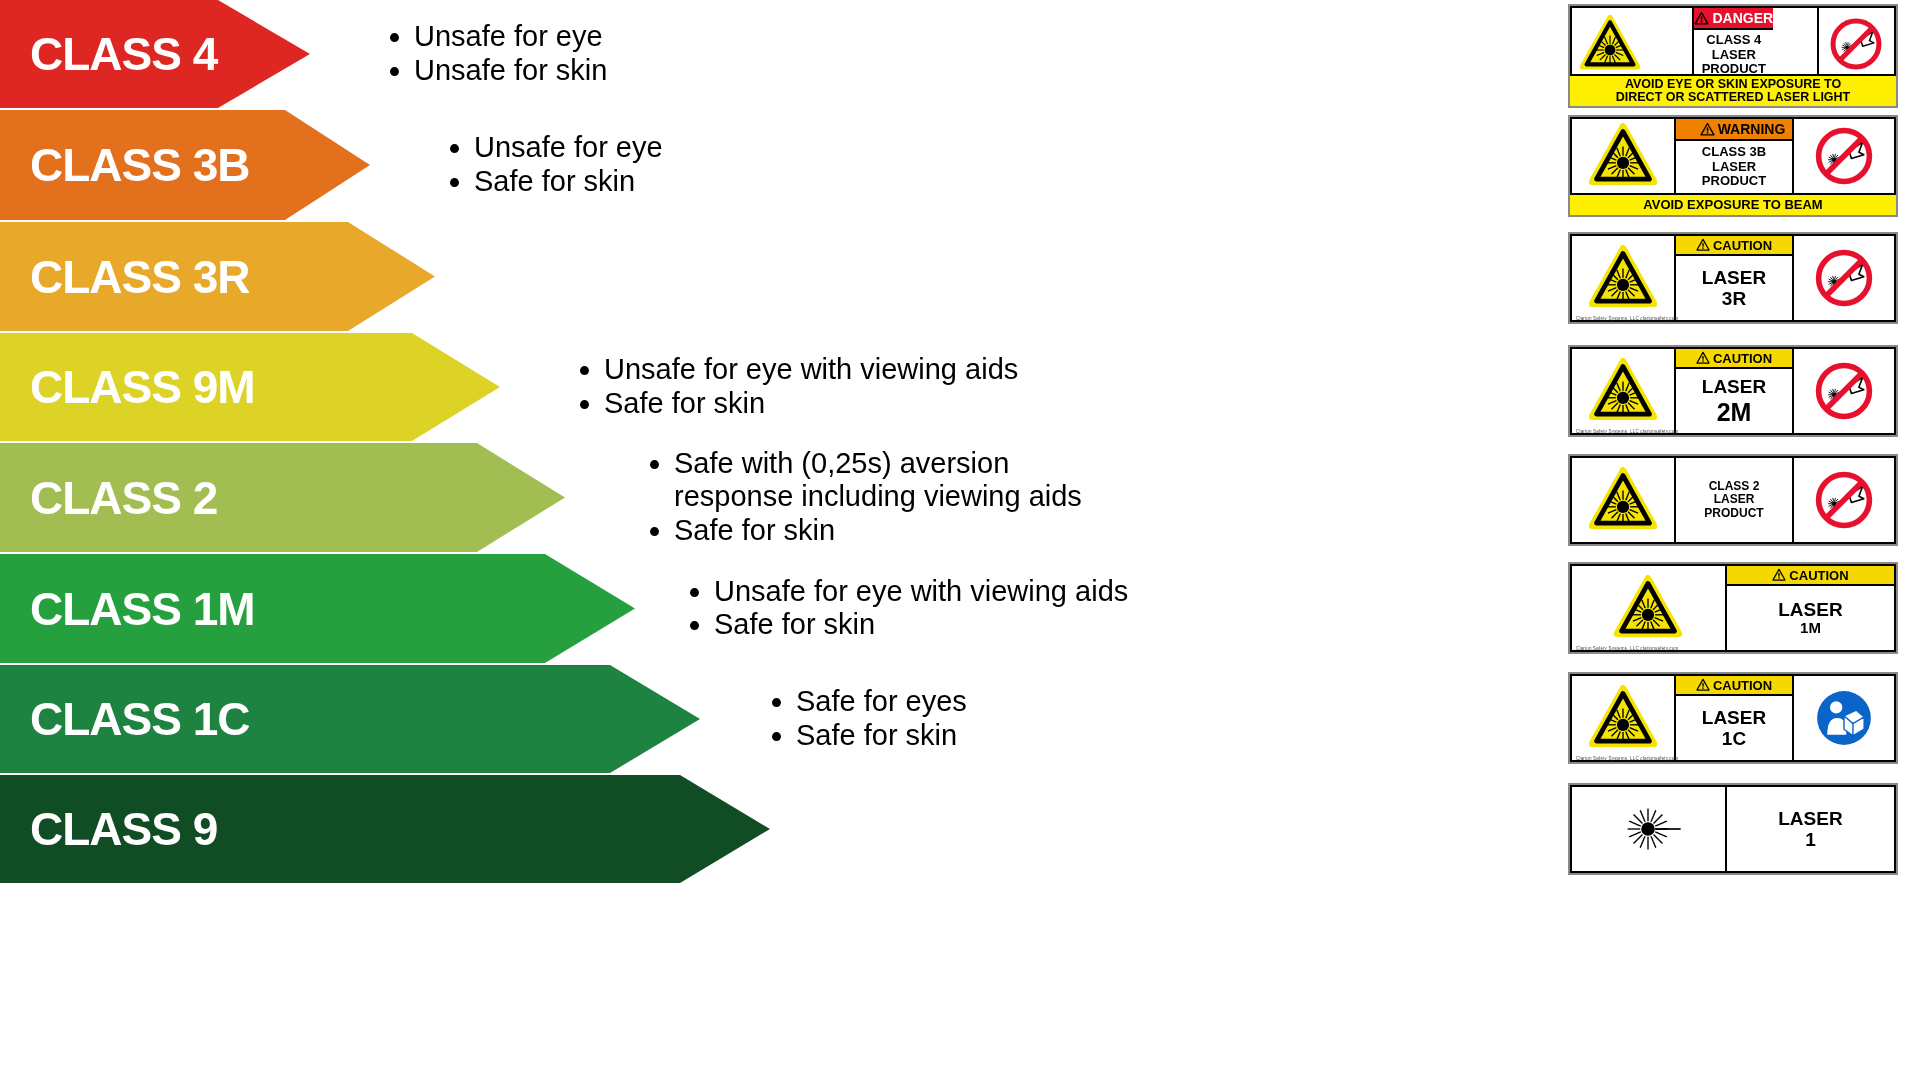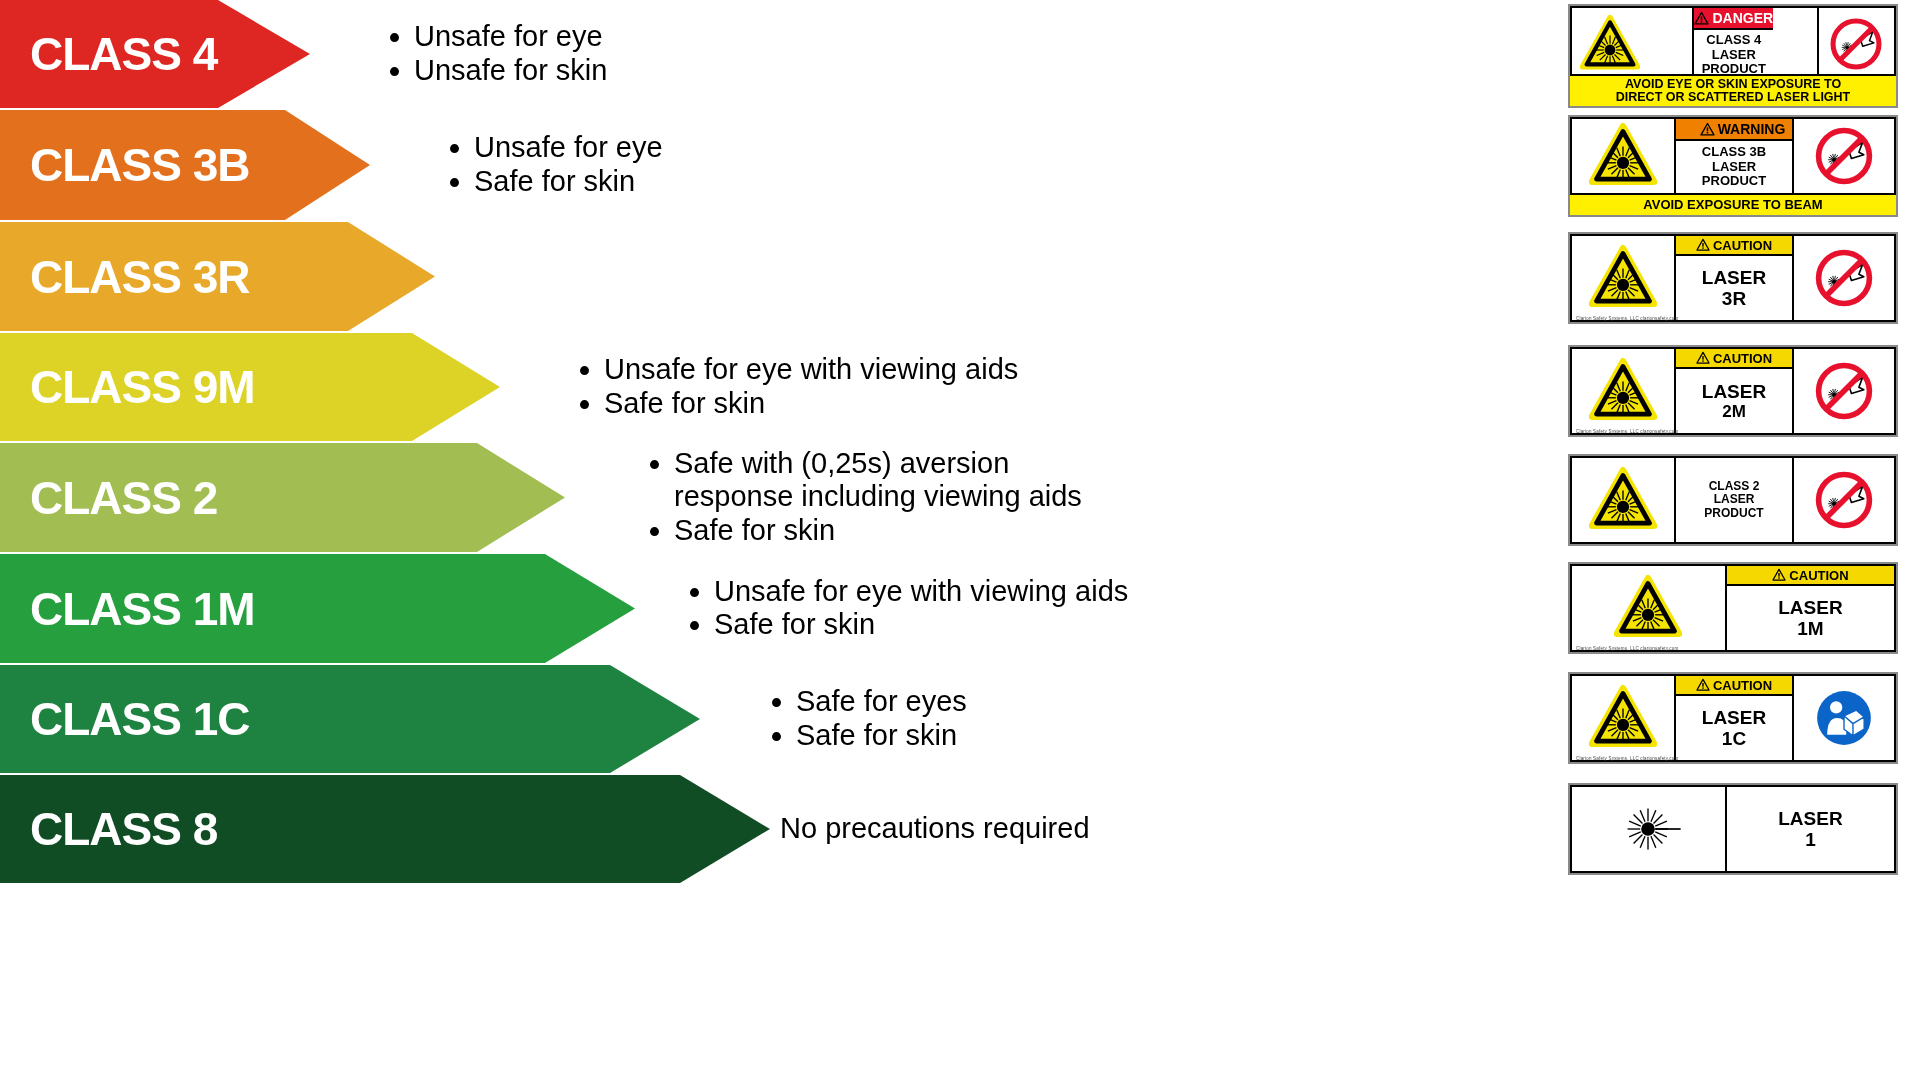--- a/index.html
+++ b/index.html
@@ -115,24 +115,21 @@
           <ul>
             <li>Safe for eyes</li>
             <li>Safe for skin</li>
           </ul>
         </div>
       </div>
       <div class="row" style="top: 775px; height: 108px;">
         <svg width="770" height="108" class="chev">
           <path d="M0,0 L680,0 L770,54 L680,108 L0,108 Z" fill="#114d24"></path>
         </svg>
-        <div class="chev-label">CLASS 8</div>
-        <div class="desc" style="left: 780px;">
-          <div class="plain">No precautions required</div>
-        </div>
+        <div class="chev-label">CLASS 9</div>
       </div>
     </div>
   <div id="labelCol">
       <div class="lbl" style="left: 1568px; top: 4px; width: 330px; height: 104px;">
         <div class="lblInner" style="height: 76px; gap: 44px;">
           <div class="cell" style="flex: 0 0 23.75%;">
             <svg viewBox="0 0 100 100" width="60" height="60">
               <path d="M50 6 L96 88 L4 88 Z" fill="#f5e400" stroke="#f5e400" stroke-width="9" stroke-linejoin="round"></path>
               <path d="M50 14 L89 84 L11 84 Z" fill="#f5e400" stroke="#000" stroke-width="7" stroke-linejoin="round"></path>
               <g>
@@ -395,21 +392,21 @@
             <div class="hdr hdr-caution" style="font-size: 13px; height: 20px;">
               <svg viewBox="0 0 100 100" width="14" height="14">
                 <path d="M50 10 L93 86 L7 86 Z" fill="none" stroke="#000" stroke-width="9" stroke-linejoin="round"></path>
                 <rect x="45" y="36" width="10" height="26" fill="#000"></rect>
                 <rect x="45" y="67" width="10" height="10" fill="#000"></rect>
               </svg>
               <span>CAUTION</span>
             </div>
             <div class="ctext" style="flex: 1 1 auto; display: flex; flex-direction: column; align-items: center; justify-content: center; width: 100%;">
               <div style="font-size: 19px;">LASER</div>
-              <div style="font-size: 17px;">2M</div>
+              <div style="font-size: 25px;">2M</div>
             </div>
           </div>
           <div class="cell" style="flex: 0 0 31.6667%;">
             <svg viewBox="0 0 100 100" width="62" height="62">
               <g transform="translate(18,40) scale(0.32)">
                 <line x1="61" y1="50" x2="80" y2="50" stroke="#000" stroke-width="4.5"></line>
                 <line x1="59.910657546926615" y1="54.77272113029314" x2="77.02906603707257" y2="63.01651217352674" stroke="#000" stroke-width="4.5"></line>
                 <line x1="56.85838782044607" y1="58.60014630714833" x2="68.704694055762" y2="73.4549444740409" stroke="#000" stroke-width="4.5"></line>
                 <line x1="52.44773027351946" y1="60.72420703400006" x2="56.67562801868944" y2="79.2478373654547" stroke="#000" stroke-width="4.5"></line>
                 <line x1="47.552269726480546" y1="60.72420703400006" x2="43.32437198131057" y2="79.2478373654547" stroke="#000" stroke-width="4.5"></line>
@@ -523,21 +520,21 @@
             <div class="hdr hdr-caution" style="font-size: 13px; height: 20px;">
               <svg viewBox="0 0 100 100" width="14" height="14">
                 <path d="M50 10 L93 86 L7 86 Z" fill="none" stroke="#000" stroke-width="9" stroke-linejoin="round"></path>
                 <rect x="45" y="36" width="10" height="26" fill="#000"></rect>
                 <rect x="45" y="67" width="10" height="10" fill="#000"></rect>
               </svg>
               <span>CAUTION</span>
             </div>
             <div class="ctext" style="flex: 1 1 auto; display: flex; flex-direction: column; align-items: center; justify-content: center; width: 100%;">
               <div style="font-size: 19px;">LASER</div>
-              <div style="font-size: 19px;">1M</div>
+              <div style="font-size: 15px;">1M</div>
             </div>
           </div>
         </div>
         <div class="foot">Clarion Safety Systems, LLC        clarionsafety.com</div>
       </div>
       <div class="lbl" style="left: 1568px; top: 672px; width: 330px; height: 92px;">
         <div class="lblInner" style="height: 88px;">
           <div class="cell" style="flex: 0 0 31.6667%;">
             <svg viewBox="0 0 100 100" width="68" height="68">
               <path d="M50 6 L96 88 L4 88 Z" fill="#f5e400" stroke="#f5e400" stroke-width="9" stroke-linejoin="round"></path>

